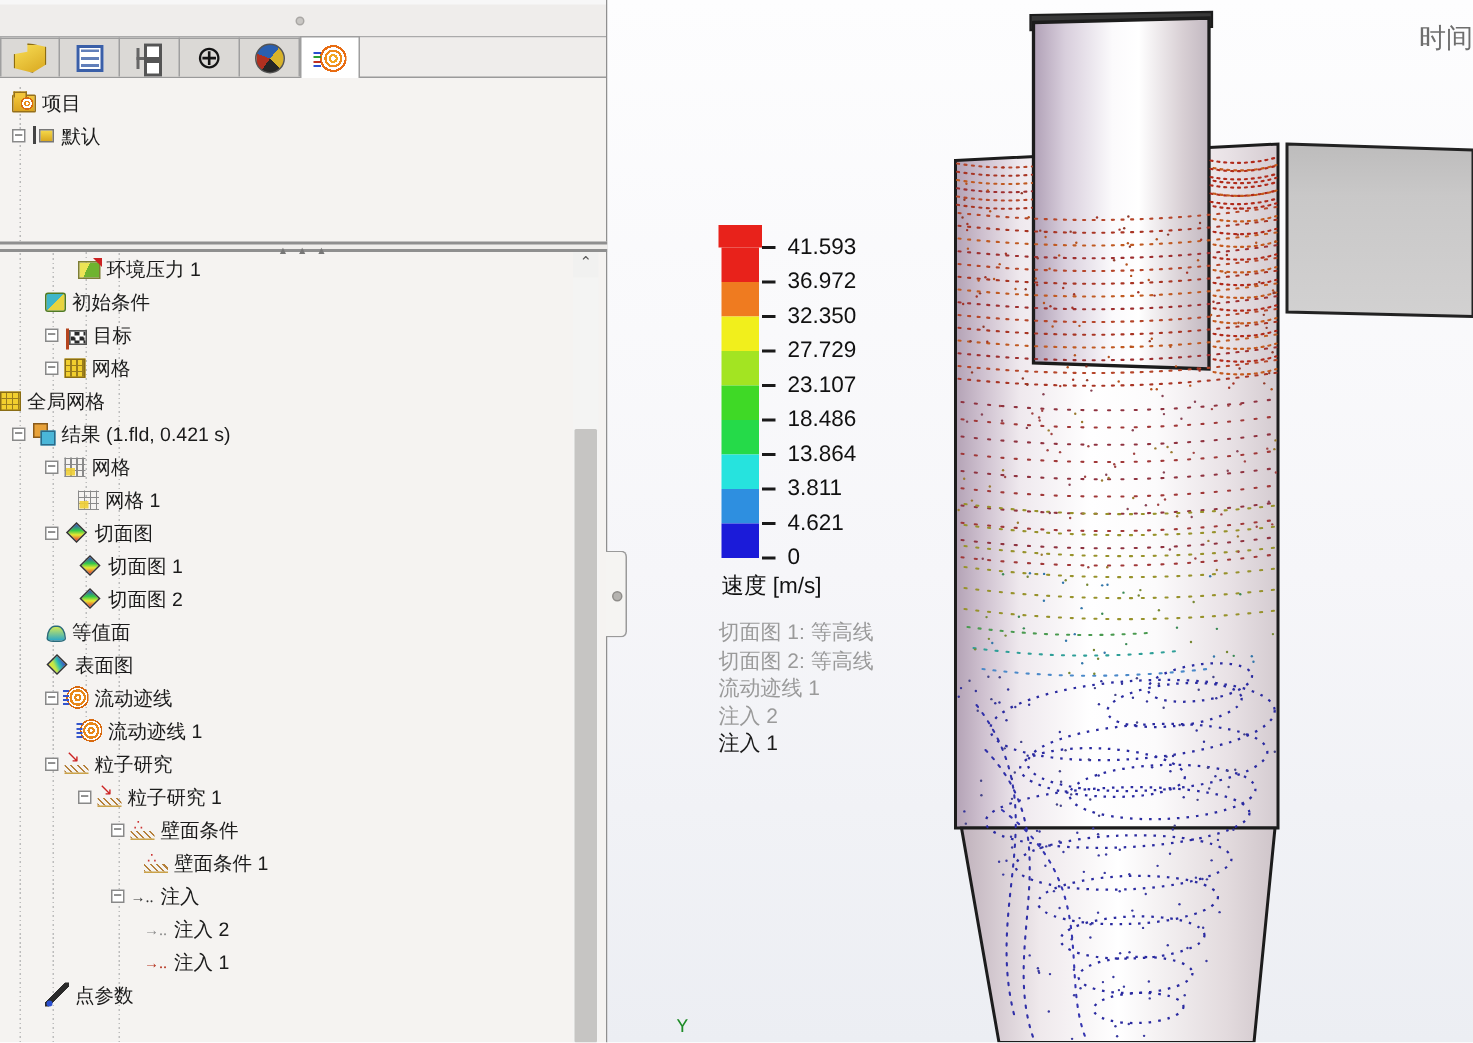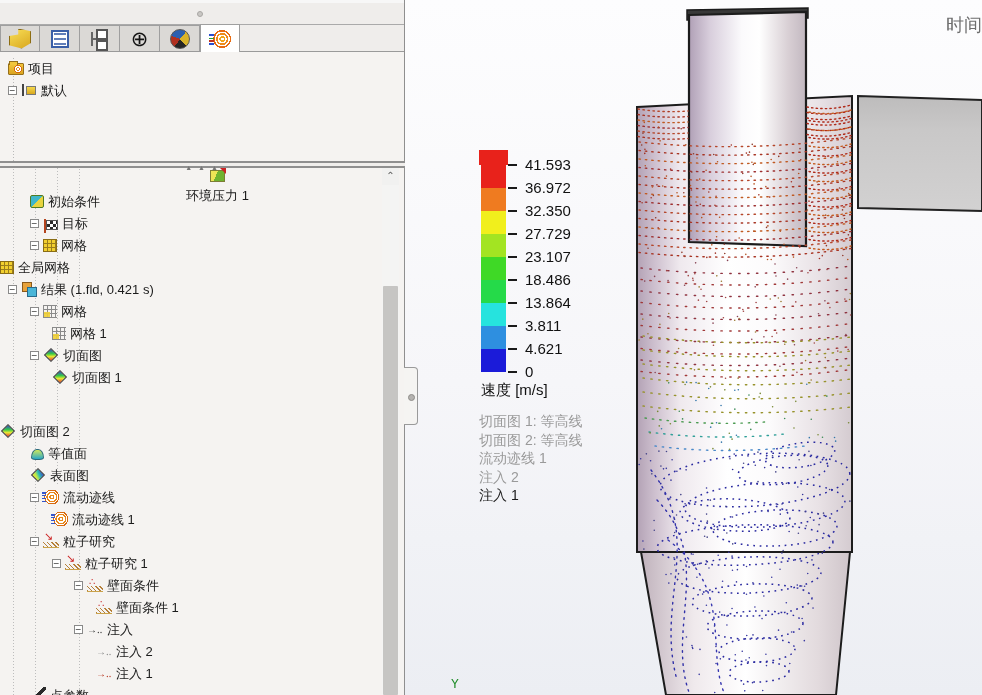--- a/index.html
+++ b/index.html
@@ -200,21 +200,21 @@
           <span class="ic ic-pin"></span>
           <span class="lbl">默认</span>
         </div>
       </div>
 
     <div class="h-splitter">
       <span>▲ ▲ ▲</span>
     </div>
 
     <div class="tree tree-main">
-        <div class="row" style="padding-left: 52px; flex-direction: column;">
+        <div class="row" style="padding-left: 52px;">
           <span class="ic ic-boundary-condition"></span>
           <span class="lbl">环境压力 1</span>
         </div>
         <div class="row" style="padding-left: 30px;">
           <span class="ic ic-initial-conditions"></span>
           <span class="lbl">初始条件</span>
         </div>
         <div class="row" style="padding-left: 30px;">
           <span class="box">−</span>
           <span class="ic ic-goals"></span>
@@ -245,21 +245,21 @@
         </div>
         <div class="row" style="padding-left: 30px;">
           <span class="box">−</span>
           <span class="ic ic-cut-plot"></span>
           <span class="lbl">切面图</span>
         </div>
         <div class="row" style="padding-left: 52px;">
           <span class="ic ic-cut-plot"></span>
           <span class="lbl">切面图 1</span>
         </div>
-        <div class="row" style=" margin-top: 32px;">
+        <div class="row" style="padding-left: 52px;">
           <span class="ic ic-cut-plot"></span>
           <span class="lbl">切面图 2</span>
         </div>
         <div class="row" style="padding-left: 30px;">
           <span class="ic ic-isosurface"></span>
           <span class="lbl">等值面</span>
         </div>
         <div class="row" style="padding-left: 30px;">
           <span class="ic ic-surface-plot"></span>
           <span class="lbl">表面图</span>

